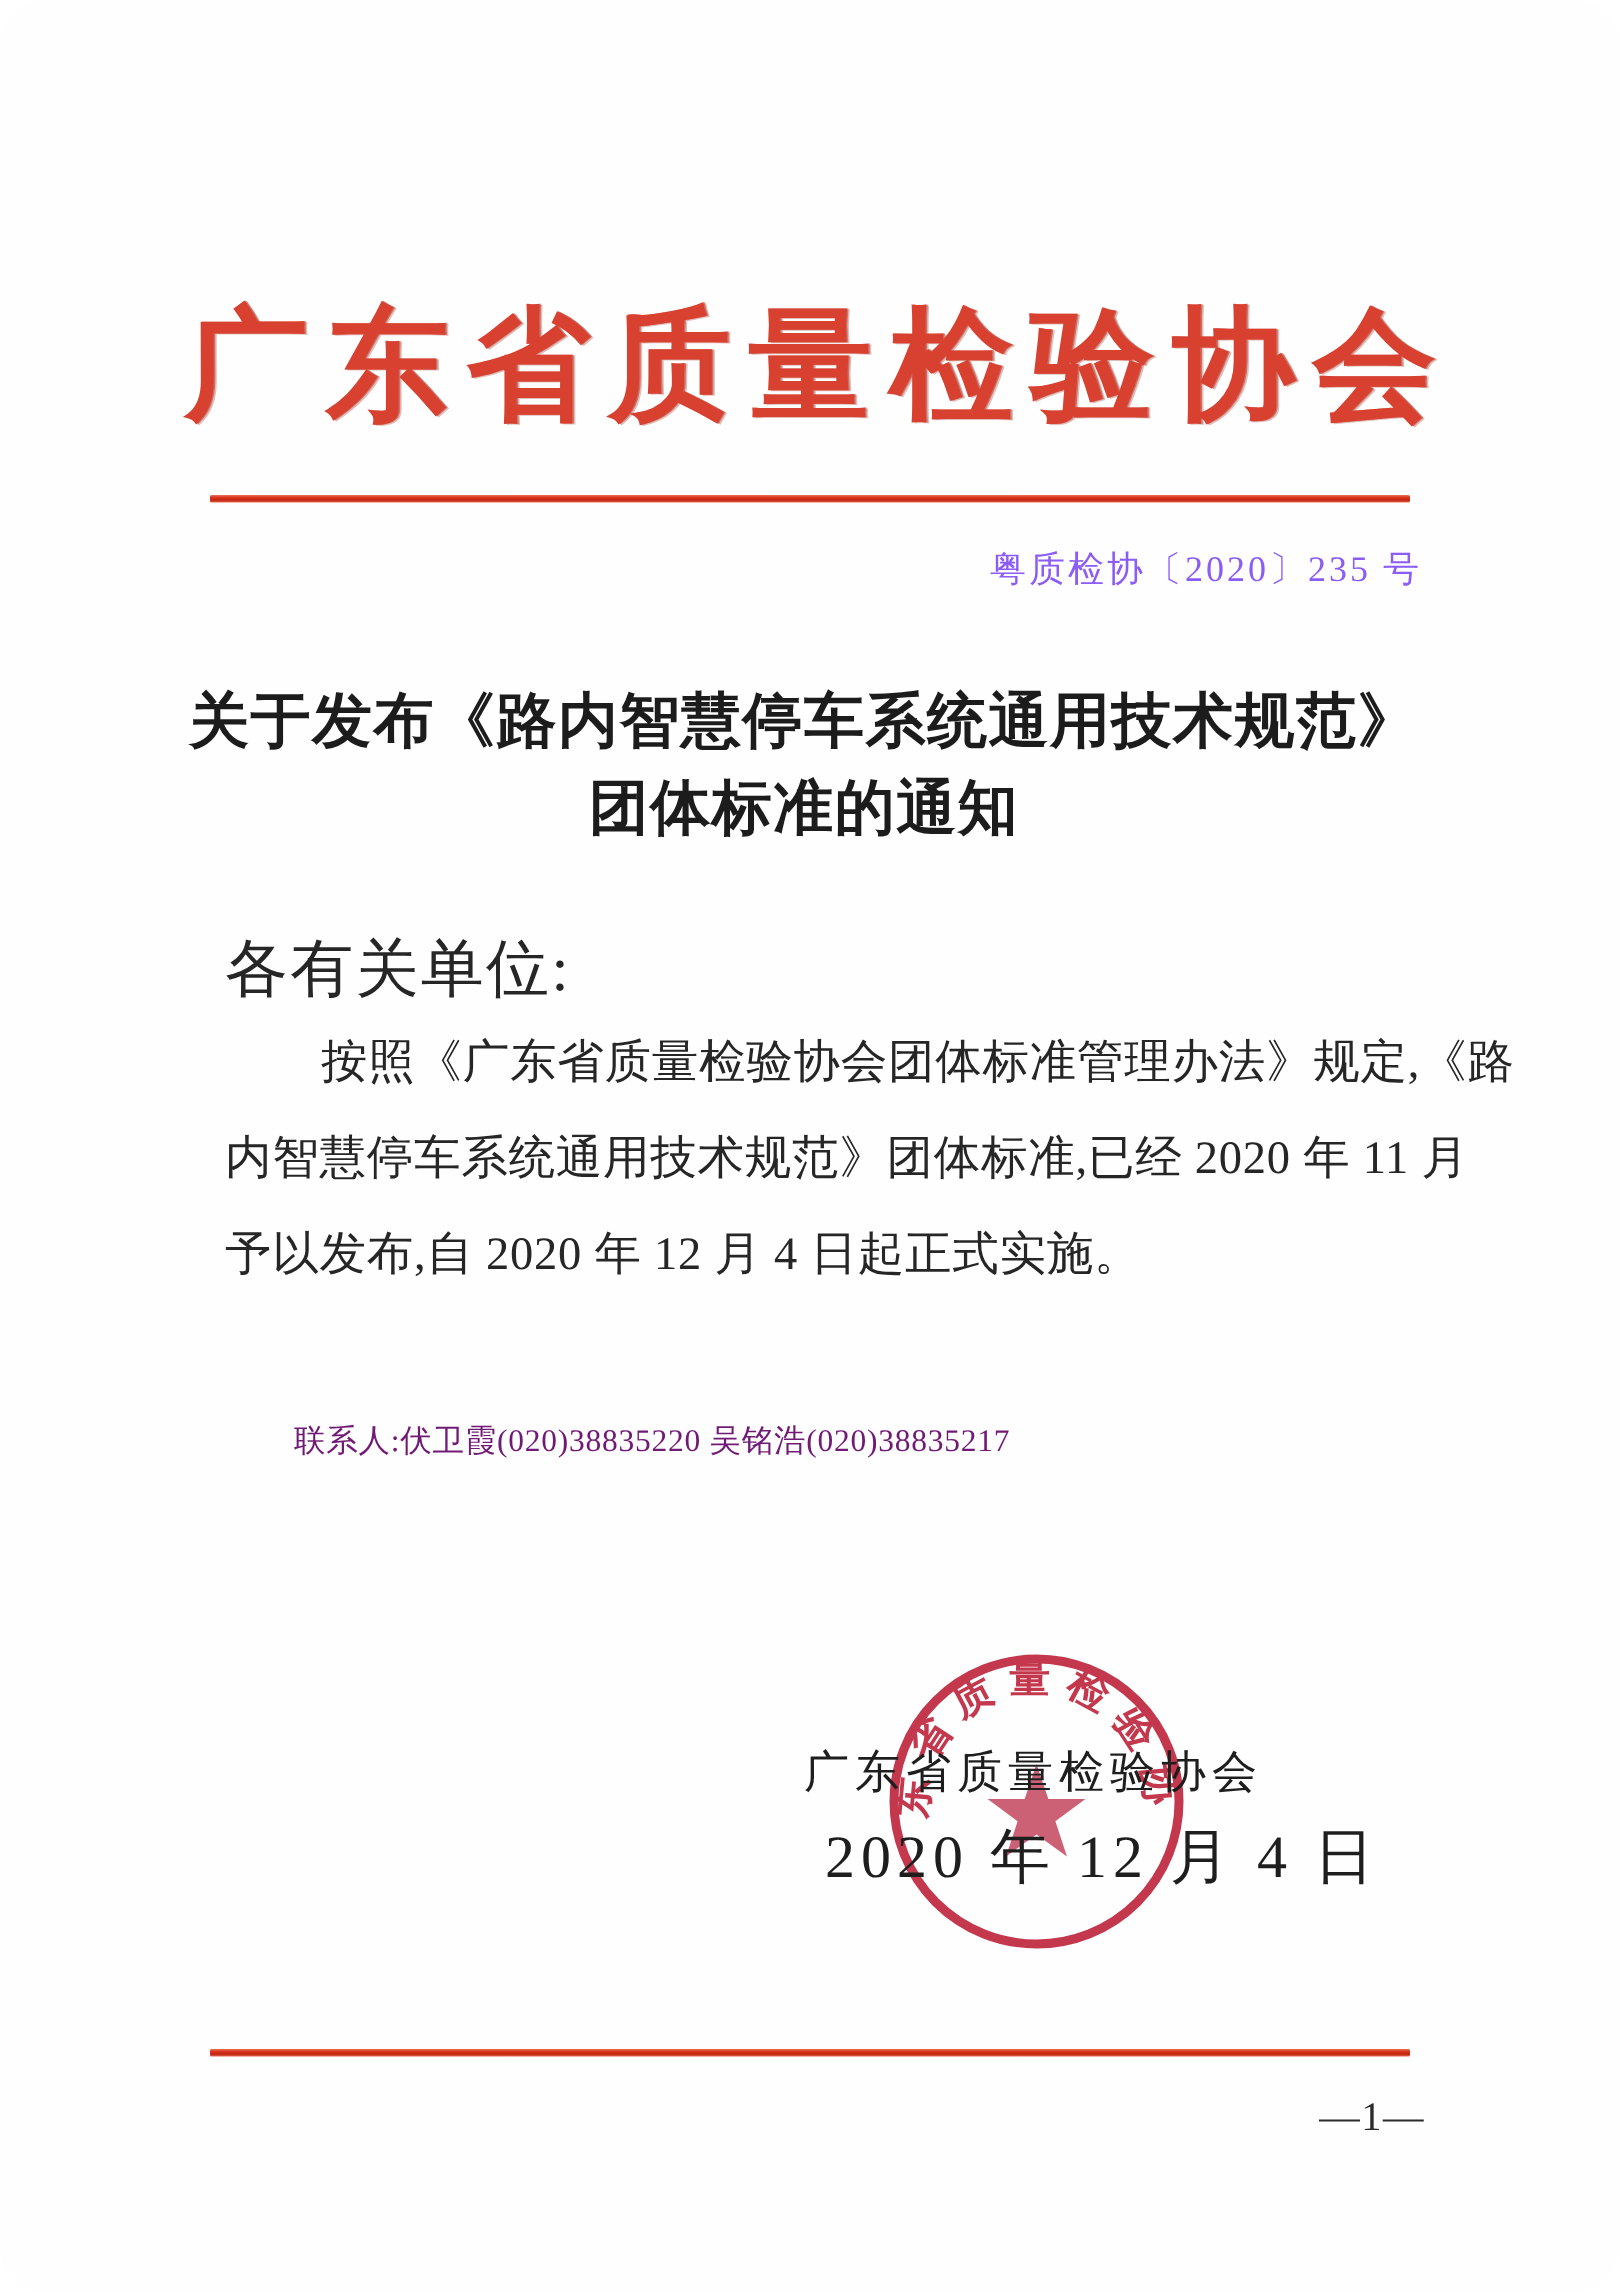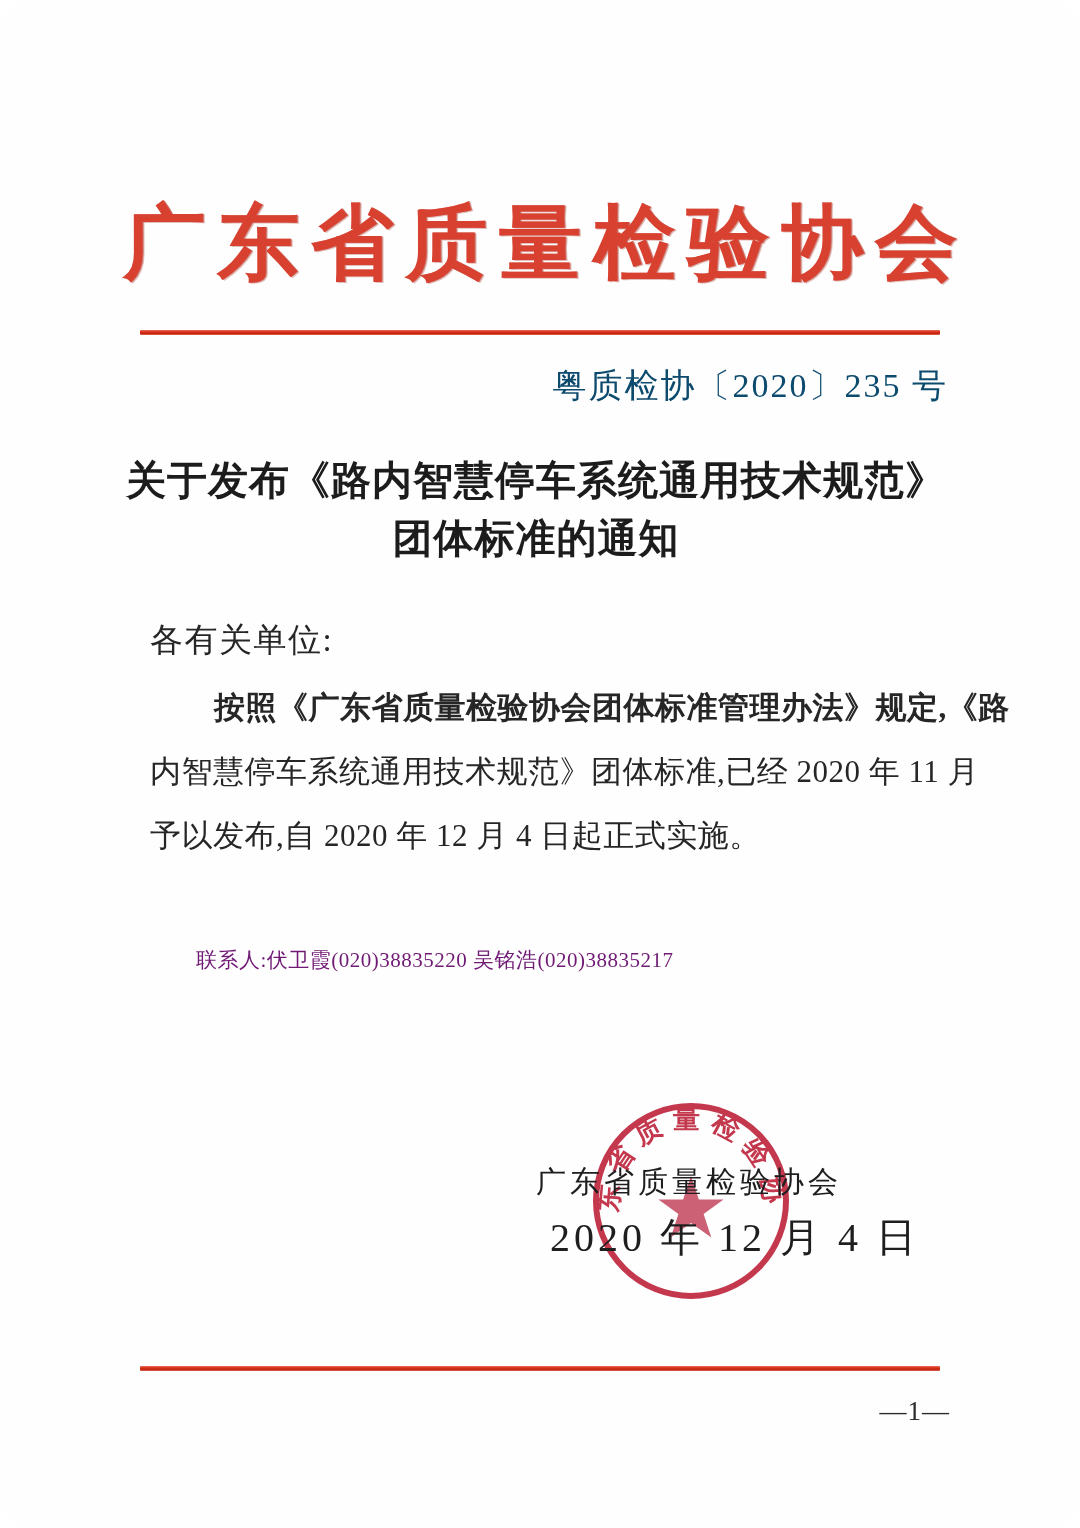--- a/index.html
+++ b/index.html
@@ -58,22 +58,22 @@
         #c32612 70%,
         #e36a55 100%);
     border-radius: 1px;
   }
 
   
   .doc-number {
     position: absolute;
     right: 132px;
     top: 363px;
-    font-size: 34px;
-    color: #0c4a6e;
+    font-size: 24px;
+    color: #8b5cf6;
     letter-spacing: 2px;
     white-space: nowrap;
     font-family: "Liberation Serif", "DejaVu Serif", serif;
     text-align: right;
   }
 
   
   .doc-title {
     position: absolute;
     left: 0;
@@ -90,21 +90,21 @@
   .doc-title .tline {
     display: block;
     white-space: nowrap;
   }
 
   
   .salutation {
     position: absolute;
     left: 150px;
     top: 618px;
-    font-size: 33px;
+    font-size: 42px;
     color: #262626;
     letter-spacing: 1.5px;
     white-space: nowrap;
   }
 
   .body-block {
     position: absolute;
     left: 150px;
     top: 676px;
     width: 800px;
@@ -112,21 +112,20 @@
   .body-line {
     font-size: 31px;
     color: #262626;
     line-height: 64px;
     height: 64px;
     letter-spacing: 0.5px;
     white-space: nowrap;
   }
   .body-line.indent {
     text-indent: 64px;
-    font-weight: bold;
   }
 
   .contact-line {
     position: absolute;
     left: 196px;
     top: 946px;
     font-size: 21px;
     color: #701a75;
     letter-spacing: 0.5px;
     white-space: nowrap;

